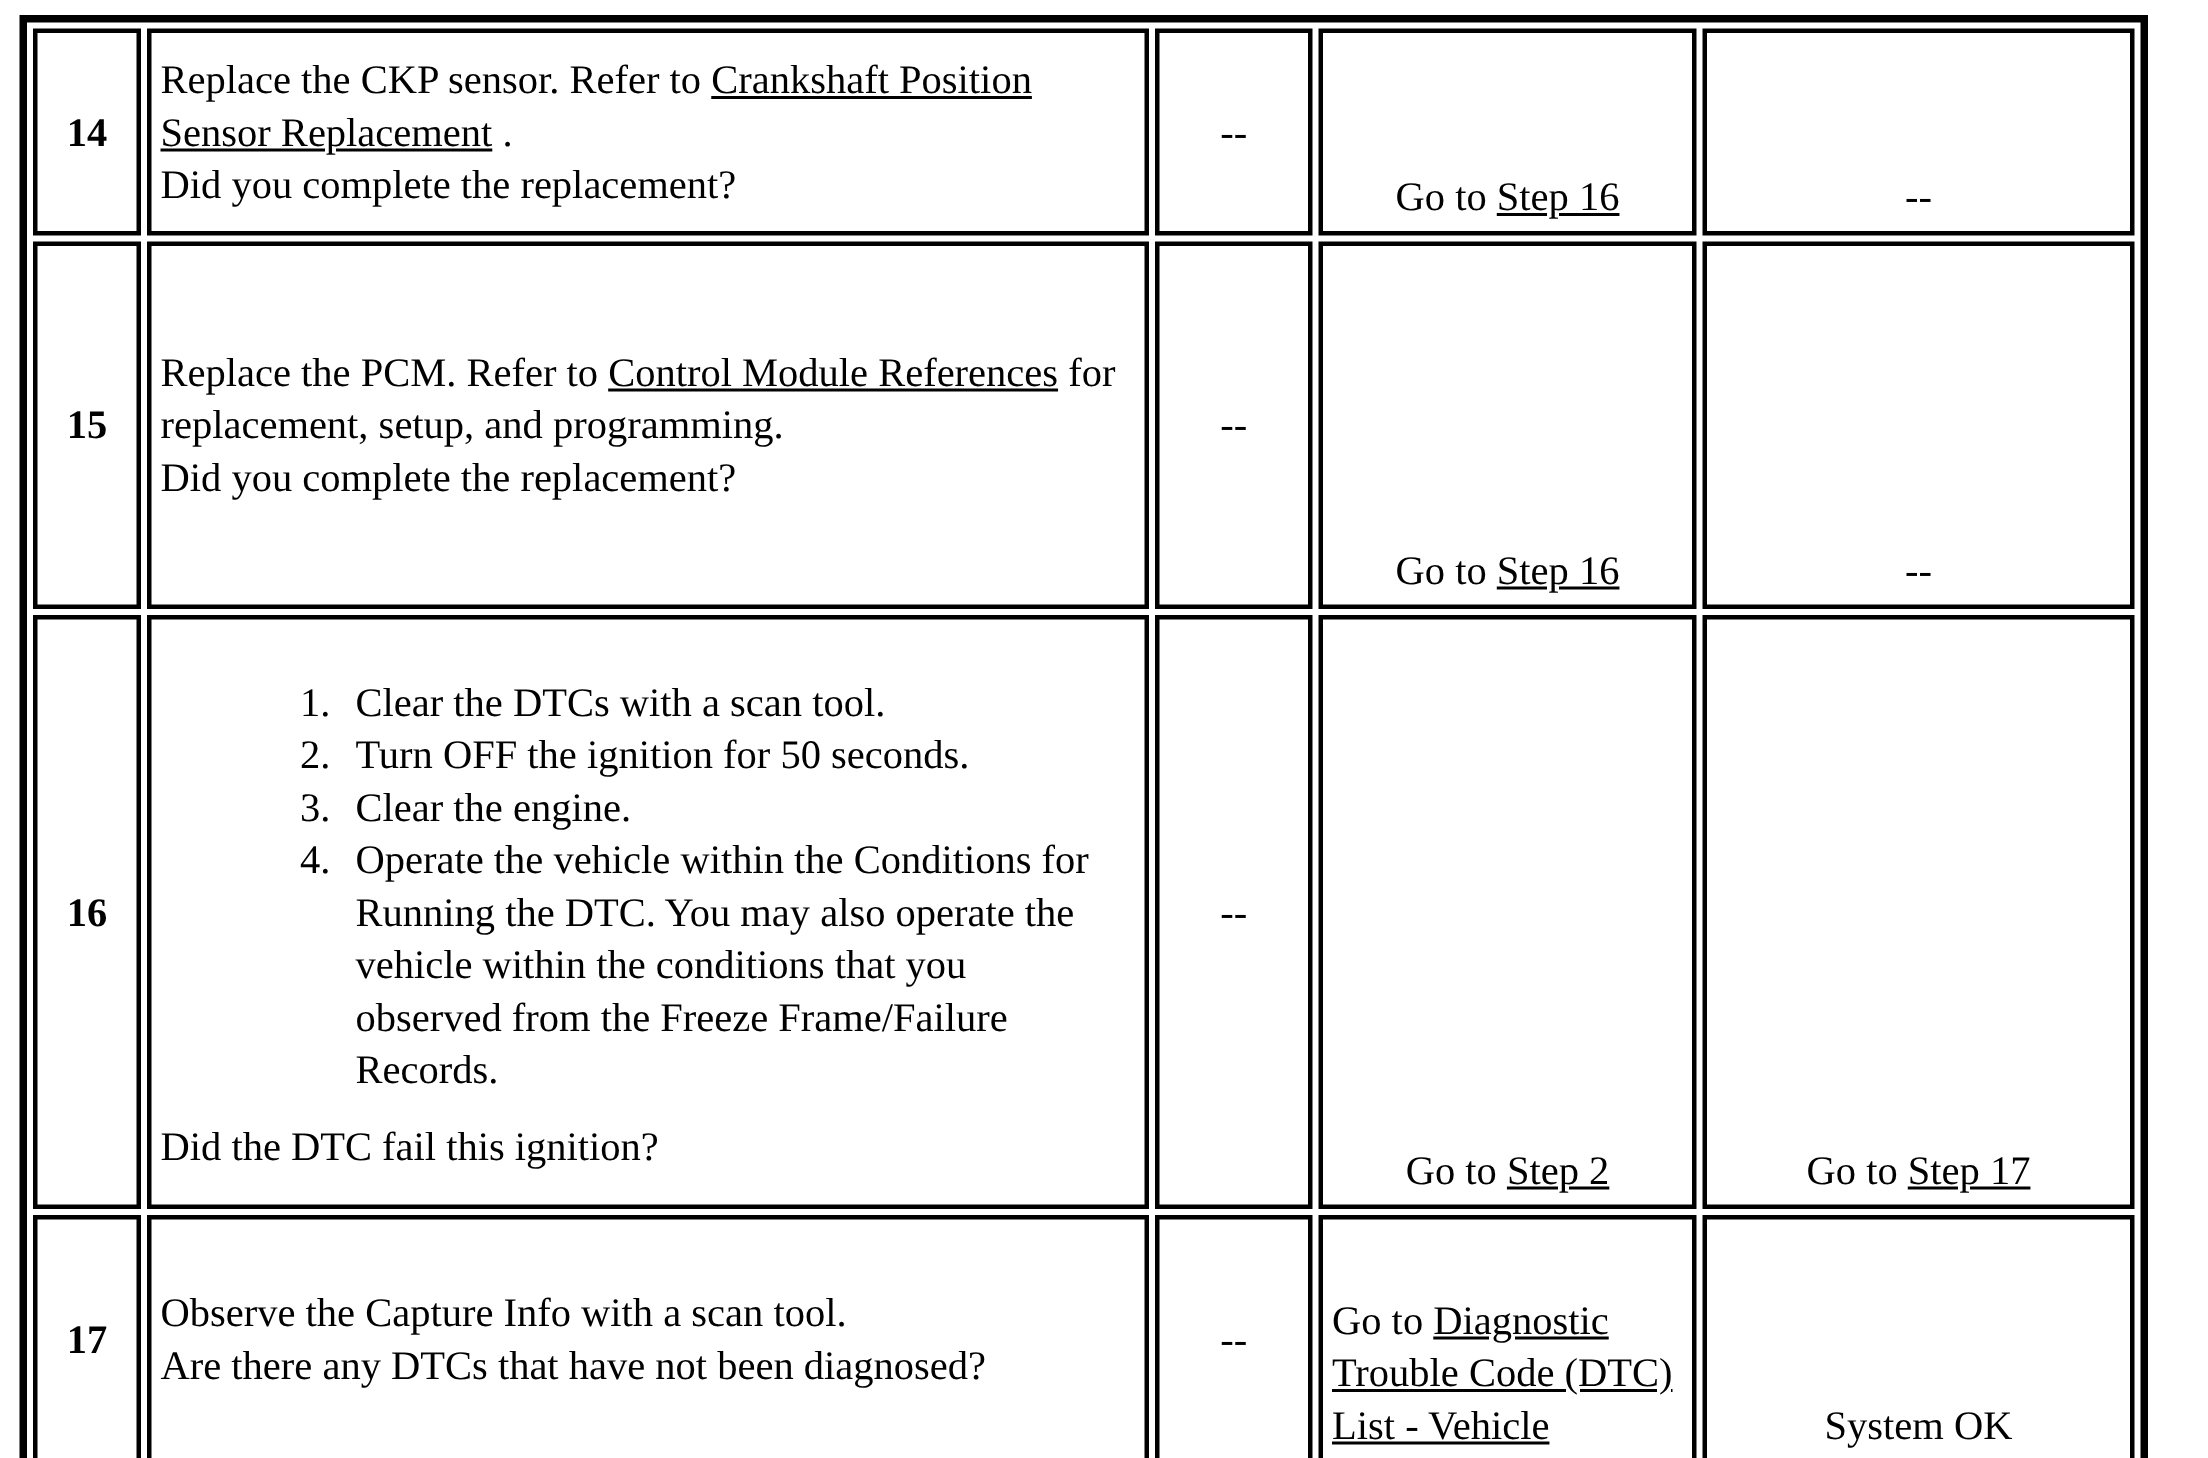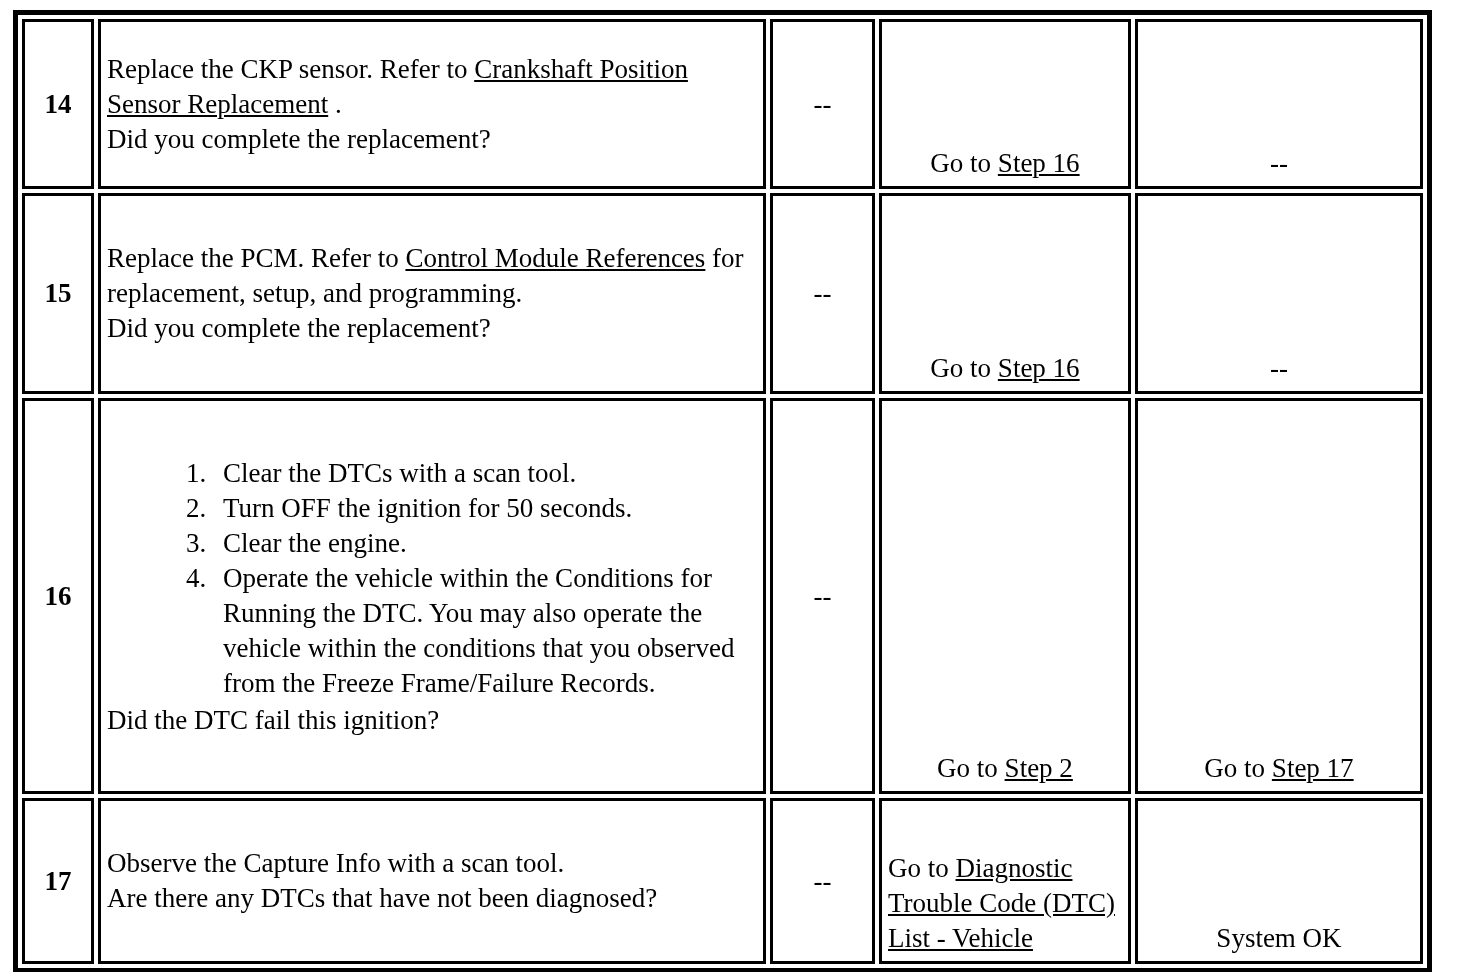--- a/index.html
+++ b/index.html
@@ -21,36 +21,36 @@
 
   td {
     border: 3px solid #000;
     box-sizing: border-box;
     padding: 2px 5px;
     font-size: 27px;
     line-height: 35px;
     overflow: hidden;
     background: #fff;
   }
-  tr.r-14 td { height: 170px; }
-  tr.r-15 td { height: 201px; }
+  tr.r-14 td { height: 138px; }
+  tr.r-15 td { height: 245px; }
   tr.r-16 td { height: 396px; }
   tr.r-17 td { height: 166px; }
 
   td.c-step   { text-align: center; vertical-align: middle; font-weight: bold; }
   td.c-action { text-align: left;   vertical-align: middle; padding-left: 6px; }
   td.c-values { text-align: center; vertical-align: middle; }
   td.c-yes    { text-align: center; vertical-align: bottom; padding-bottom: 5px; margin-top: 10px; }
   td.c-no     { text-align: center; vertical-align: bottom; padding-bottom: 5px; }
   tr.r-17 td.c-yes { text-align: left; vertical-align: bottom; padding-left: 6px; }
 
   .action-para { margin: 0; }
   .question { }
 
-  ol.action-list { margin: 2px; padding-left: 104px; }
+  ol.action-list { margin: 16px; padding-left: 104px; }
   ol.action-list li { padding-left: 10px; }
 
   a.doclink, a.doclink:visited {
     color: #000;
     text-decoration: underline;
     cursor: pointer;
   }
 </style>
 </head>
 <body>

